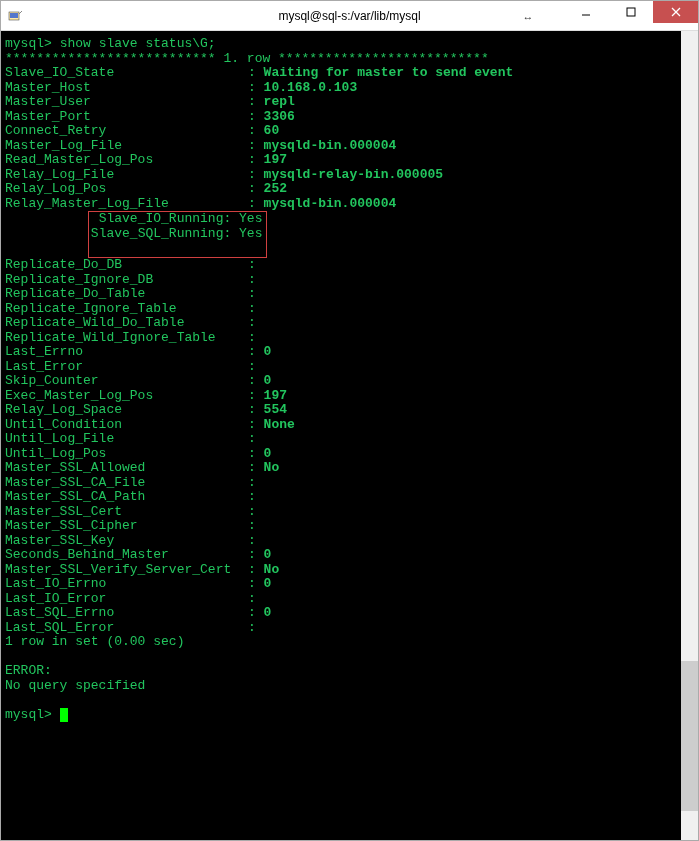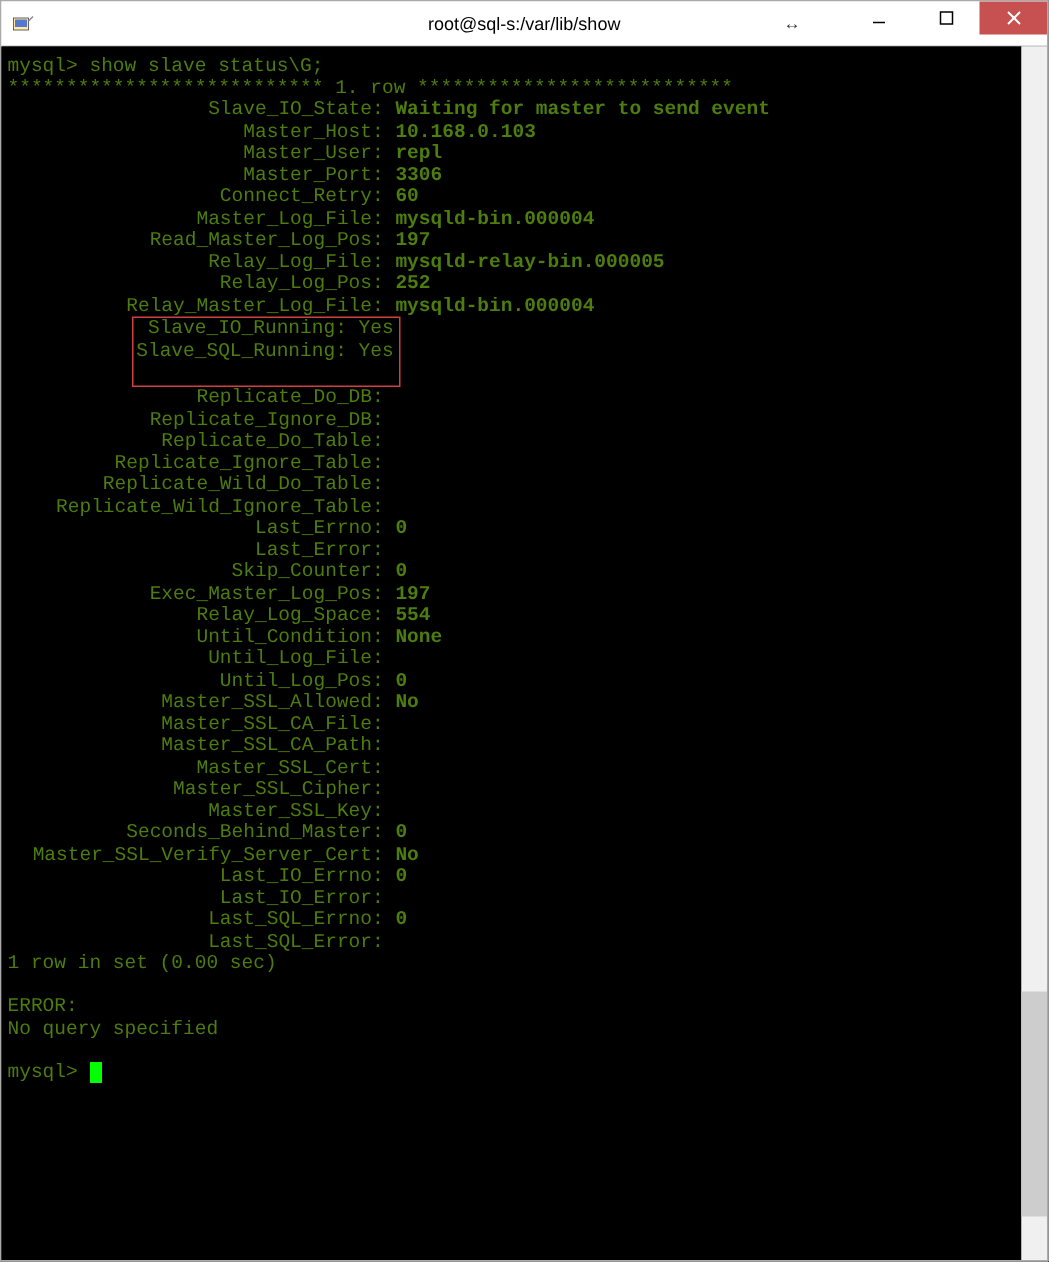--- a/index.html
+++ b/index.html
@@ -91,21 +91,21 @@
     }
     .terminal-area {
       flex: 1;
       display: flex;
       background: #000;
       position: relative;
     }
     .terminal {
       flex: 1;
       background: #000;
-      color: #4d7c0f;
+      color: #22c55e;
       padding: 6px 0 0 4px;
       font-family: "Consolas", "Courier New", monospace;
       font-size: 13px;
       line-height: 14.5px;
       overflow: hidden;
       white-space: pre;
     }
     .scrollbar {
       width: 17px;
       background: #f0f0f0;
@@ -142,21 +142,21 @@
     }
     .term-line {
       display: block;
     }
     .kv-line {
       display: block;
     }
     .kv-key {
       display: inline-block;
       width: 243px;
-      text-align: right;
+      text-align: left;
     }
     .kv-sep {
       display: inline;
     }
     .kv-val {
       display: inline;
       font-weight: bold;
     }
   </style>
 </head>
@@ -164,21 +164,21 @@
 
 <div class="window">
   <div class="titlebar">
     <span class="titlebar-icon">
       <svg width="16" height="16" viewBox="0 0 16 16">
         <rect x="2" y="4" width="10" height="8" fill="#ffe9a8" stroke="#333" stroke-width="0.5"></rect>
         <rect x="3" y="5" width="8" height="5" fill="#5577cc"></rect>
         <line x1="12" y1="6" x2="15" y2="3" stroke="#888" stroke-width="1"></line>
       </svg>
     </span>
-    <span class="titlebar-title">root@sql-s:/var/lib/show</span>
+    <span class="titlebar-title">mysql@sql-s:/var/lib/mysql</span>
     <div class="titlebar-controls">
       <div class="titlebar-expand">↔</div>
       <div class="titlebar-btn min">
         <svg width="10" height="10" viewBox="0 0 10 10">
             <line x1="1" y1="8" x2="9" y2="8" stroke="#000" stroke-width="1"></line>
           </svg>
       </div>
       <div class="titlebar-btn max">
         <svg width="10" height="10" viewBox="0 0 10 10">
             <rect x="1" y="1" width="8" height="8" fill="none" stroke="#000" stroke-width="1"></rect>

